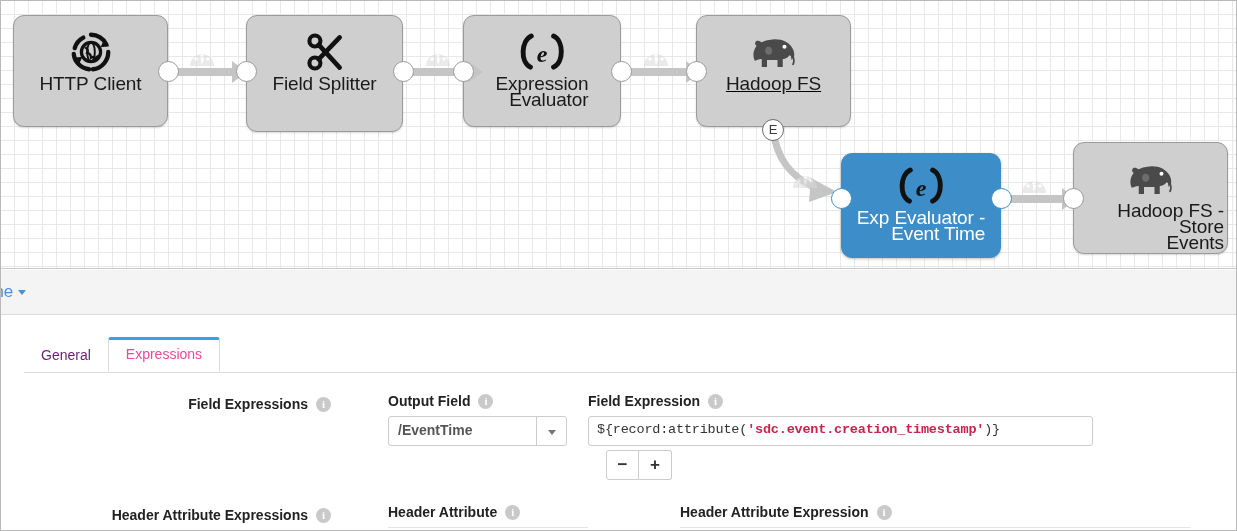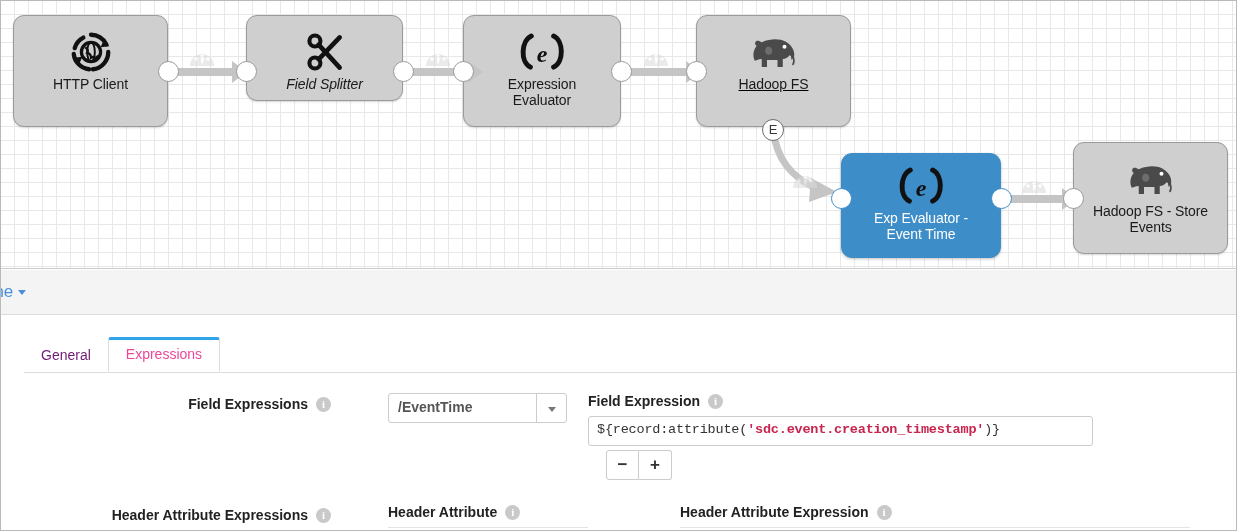--- a/index.html
+++ b/index.html
@@ -51,24 +51,24 @@
   }
   .stage .s-icon {
     margin-top: 13px;
     height: 46px;
     display: flex;
     align-items: center;
     justify-content: center;
   }
   .stage .s-label {
     margin-top: 1px;
-    font-size: 14px;
+    font-size: 19px;
     line-height: 16px;
     color: #1a1a1a;
-    text-align: center;
+    text-align: right;
     max-width: 96%;
     letter-spacing: -0.1px;
   }
   .stage.selected .s-label { color: #ffffff; }
 
   
   .anchor {
     position: absolute;
     width: 21px; height: 21px;
     border-radius: 50%;
@@ -386,21 +386,21 @@
           <path d="M11 38 L6 30 L15 29 Z" fill="#111"></path>
           <circle cx="24" cy="24" r="10" stroke="#111" stroke-width="3.4" fill="none"></circle>
           <path d="M18 19 q4 3 2 6 q4 1 4 5 q3-2 5 1 q2-4 5-3" stroke="#111" stroke-width="2.4" fill="none"></path>
           <ellipse cx="24" cy="24" rx="4" ry="10" stroke="#111" stroke-width="2" fill="none"></ellipse>
         </svg>
       </div>
       <div class="s-label">HTTP Client</div>
     </div>
     <div class="anchor" style="left:157px; top:60px;"></div>
 
-    <div class="stage" style="left:245px; top:14px; width:157px; height:86px;font-style:italic;">
+    <div class="stage" style="left:245px; top:14px; width:157px; height:117px;">
       <div class="s-icon">
         <svg width="44" height="44" viewBox="0 0 48 48">
           <circle cx="13" cy="12" r="6" stroke="#111" stroke-width="4.5" fill="none"></circle>
           <circle cx="13" cy="36" r="6" stroke="#111" stroke-width="4.5" fill="none"></circle>
           <line x1="17" y1="16" x2="40" y2="41" stroke="#111" stroke-width="5" stroke-linecap="round"></line>
           <line x1="17" y1="32" x2="40" y2="8" stroke="#111" stroke-width="5" stroke-linecap="round"></line>
         </svg>
       </div>
       <div class="s-label">Field Splitter</div>
     </div>
@@ -477,20 +477,21 @@
     <div id="tabs">
       <div class="tab">General</div><div class="tab active">Expressions</div>
     </div>
 
     <div id="form">
 
       <div class="frow">
         <div class="flabel"><span>Field Expressions</span><span class="info-icon">i</span></div>
         <div class="fbody">
           <div class="col-out">
+            <div class="colhead"><span>Output Field</span><span class="info-icon">i</span></div>
             <div class="select-wrap">
               <span class="sel-val">/EventTime</span>
               <span class="sel-btn">
                   <i></i>
                 </span>
             </div>
           </div>
           <div class="col-expr">
             <div class="colhead"><span>Field Expression</span><span class="info-icon">i</span></div>
             <div class="expr-input"><span>${record:attribute(</span><span class="q">'sdc.event.creation_timestamp'</span><span>)}</span></div>

